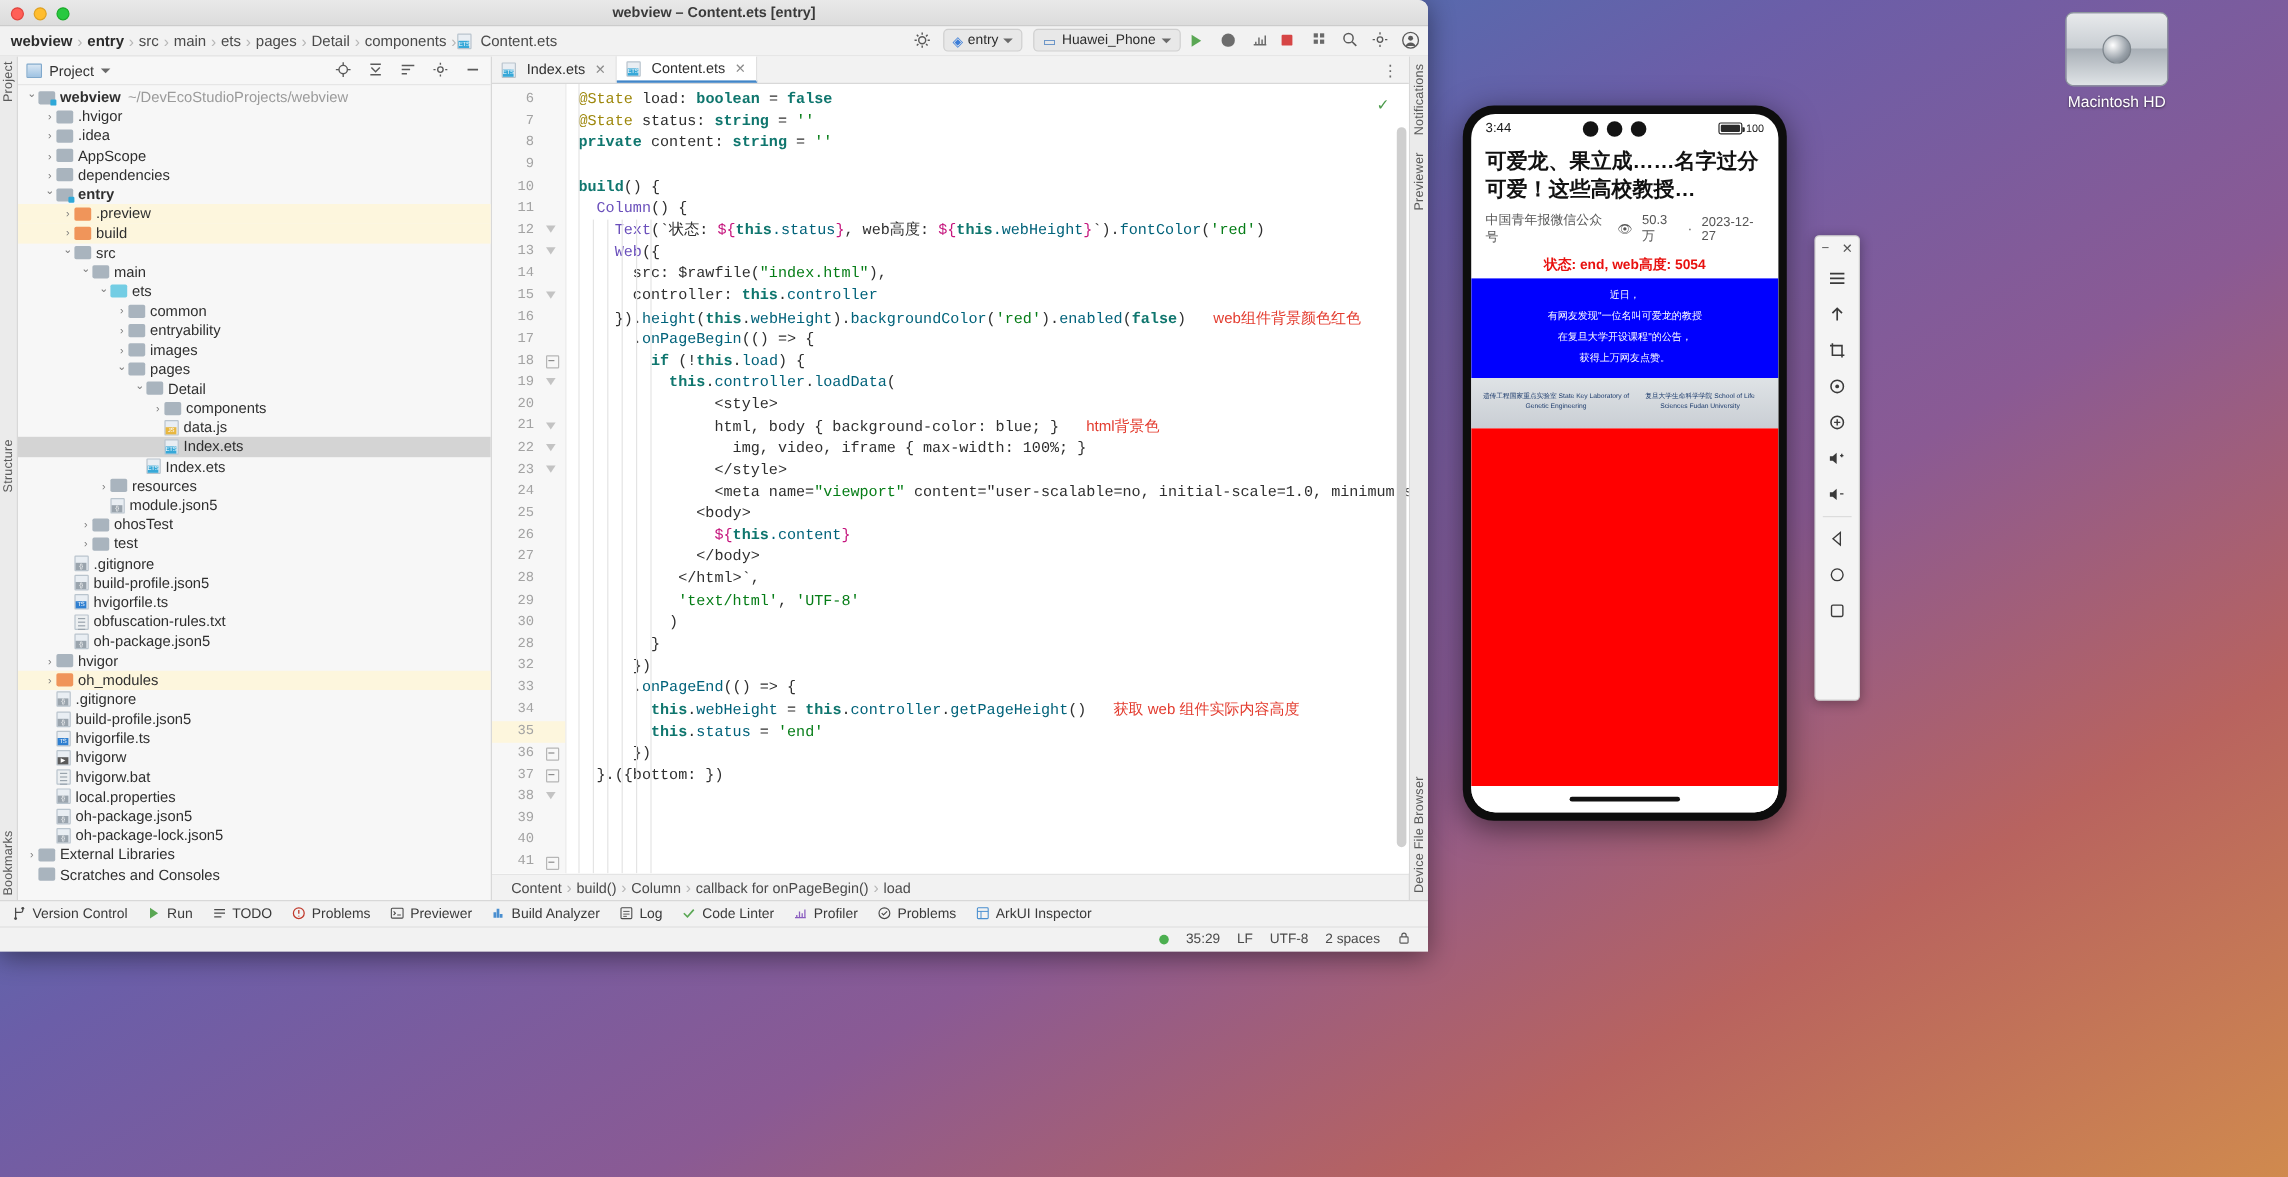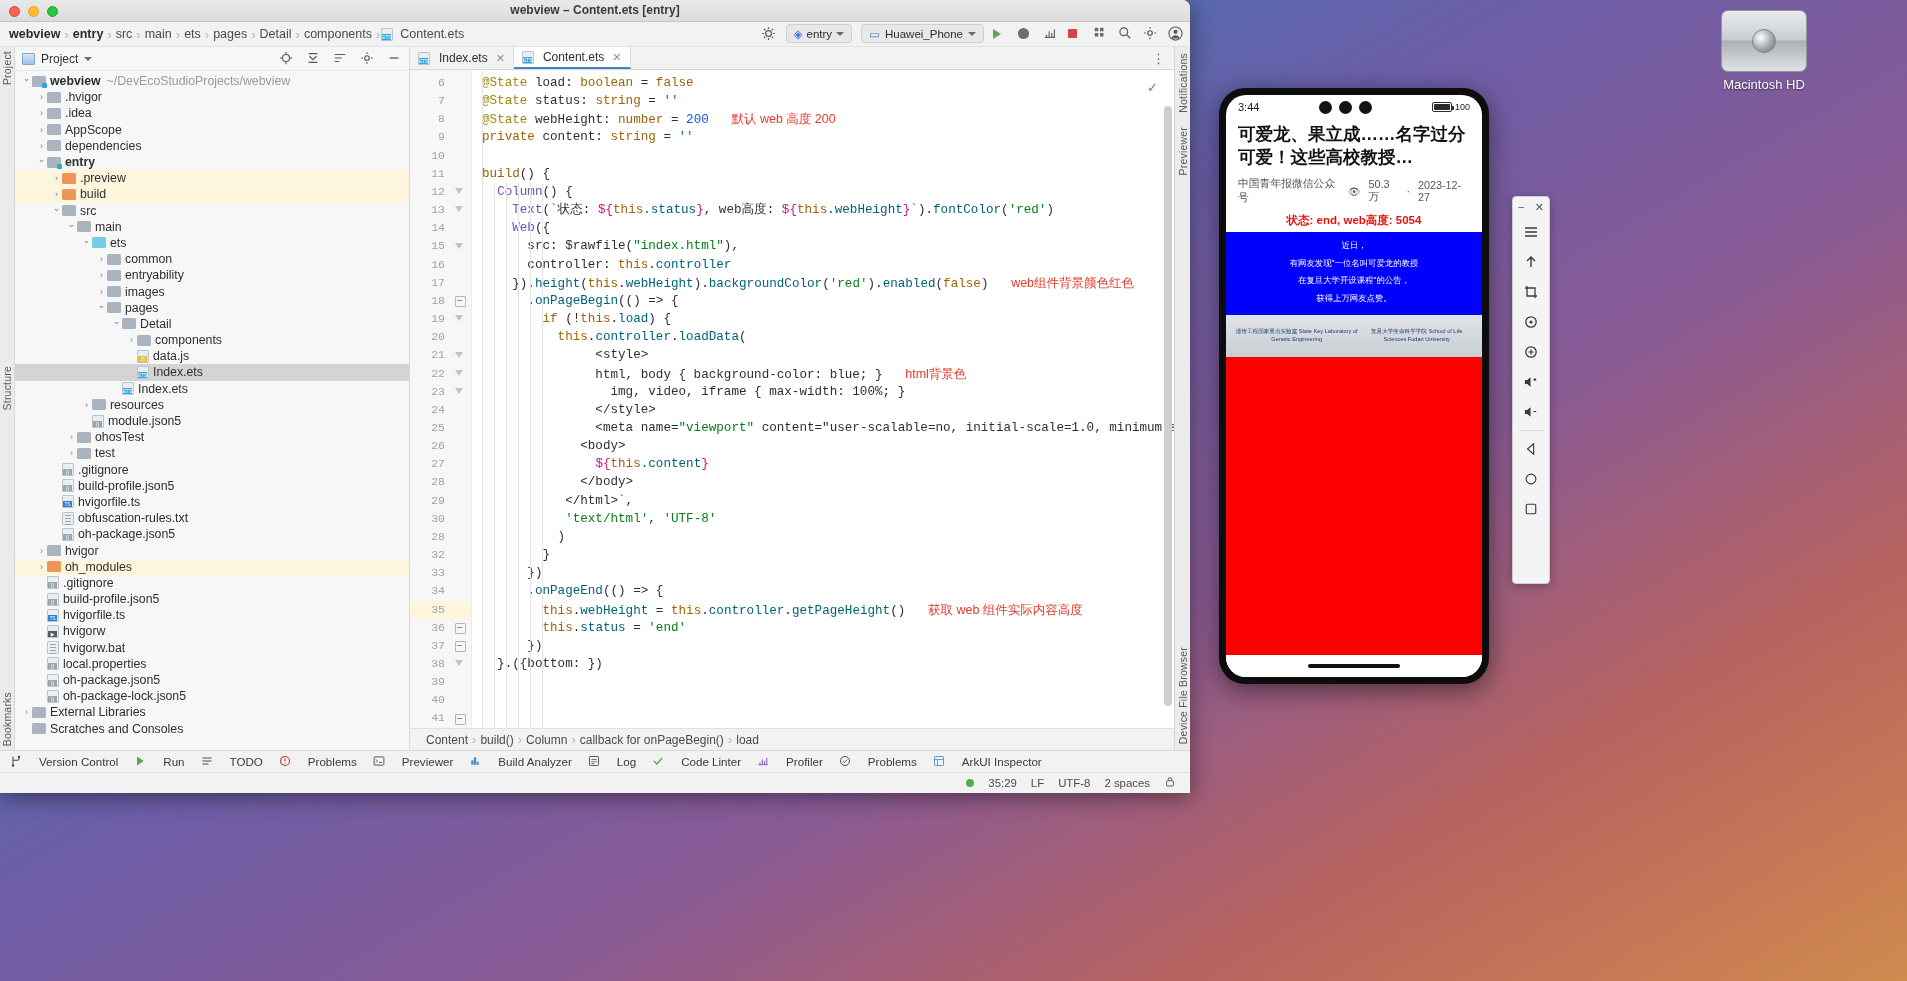--- a/index.html
+++ b/index.html
@@ -125,21 +125,21 @@
     border:1px solid #b6b6b6; border-radius:1px; }
   .fold:after { content:""; position:absolute; left:2px; top:4px; width:5px; height:1px; background:#8c8c8c;}
   .fold.tri:before { border:none; }
   .fold.tri:after { content:""; left:0; top:1px; width:0;height:0;background:none;
     border-left:4.5px solid transparent;border-right:4.5px solid transparent;border-top:6px solid #c3c3c3;}
 
   .code { flex: 1; padding-top: 4px; position: relative; overflow: hidden;
     font-family: "Liberation Mono", monospace; font-size: 12.6px; }
   .cl { height: 18.17px; line-height: 18.17px; white-space: pre; padding-left: 10px; color: #2f2f2f; }
   .cl.hl { background:#fdf8ea; }
-  .k { color: #a16207; font-weight: normal; }
+  .k { color: #0f766e; font-weight: bold; }
   .dec { color: #9e880d; }                     
   .fn { color: #00627a; }
   .str { color: #067d17; }
   .num { color: #1750eb; }
   .pnk { color: #c5157d; }
   .cmt-red { color: #e33b2e; font-family: "Liberation Sans", sans-serif; font-size: 12.5px; }
   .purple { color: #6a4fbb; }
   .indent-guide { position:absolute; top:0; bottom:0; width:1px; background:#e4e4e4; }
 
   
@@ -147,21 +147,21 @@
   .v-thumb { position:absolute; right:0; top: 30px; width: 8px; height: 600px; background:#cfcfcf; border-radius:4px;}
   .chk-ok { position:absolute; right: 16px; top: 10px; color:#4a9a4a; font-size: 13px; }
 
   
   .ed-crumbs { height: 22px; background:#f2f2f2; border-top: 1px solid #e0e0e0; display:flex;
     align-items:center; padding-left: 16px; font-size: 12px; color:#4a4a4a; gap: 3px;}
 
   
   .toolbar-bottom { height: 22px; background:#f2f2f2; border-top: 1px solid #d8d8d8;
     display:flex; align-items:center; gap: 16px; padding: 0 10px; font-size: 11.6px; color:#3a3a3a; flex:none;}
-  .tb-item { display:flex; align-items:center; gap: 16px; white-space: nowrap; }
+  .tb-item { display:flex; align-items:center; gap: 4px; white-space: nowrap; }
   .statusbar { height: 21px; background:#f2f2f2; border-top:1px solid #e0e0e0;
     display:flex; align-items:center; font-size: 11.4px; color:#4a4a4a; padding: 0 10px; flex:none; position:relative;}
   .sb-right { position:absolute; right: 10px; display:flex; align-items:center; gap: 14px; }
   .dot-green { width:8px;height:8px;border-radius:50%;background:#4caf50; }
 
   
   #phone { position: absolute; left: 1219px; top: 88px; width: 270px; height: 596px;
     background: #0d0d0d; border-radius: 26px; padding: 7px; box-shadow: 0 6px 26px rgba(0,0,0,.5); }
   .screen { width: 100%; height: 100%; background: #fff; border-radius: 20px; overflow: hidden;
     position: relative; display: flex; flex-direction: column; }
@@ -695,21 +695,20 @@
               <div class="fold tri" style="top: 316.89px;"></div>
               <div class="fold" style="top: 553.1px;"></div>
               <div class="fold" style="top: 571.27px;"></div>
               <div class="fold tri" style="top: 589.44px;"></div>
               <div class="fold" style="top: 643.95px;"></div>
             </div>
           <div class="code" id="code">
             <div class="indent-guide" style="left:10px"></div>
           <div class="cl"><span class="dec">@State</span> load: <span class="k">boolean</span> = <span class="k">false</span></div>
               <div class="cl"><span class="dec">@State</span> status: <span class="k">string</span> = <span class="str">''</span></div>
-              <div class="cl"><span class="dec">@State</span> webHeight: <span class="k">number</span> = <span class="num">200</span>   <span class="cmt-red">默认 web 高度 200</span></div>
               <div class="cl"><span class="k">private</span> content: <span class="k">string</span> = <span class="str">''</span></div>
               <div class="cl"></div>
               <div class="cl"><span class="k">build</span>() {</div>
               <div class="cl">  <span class="purple">Column</span>() {</div>
               <div class="cl">    <span class="purple">Text</span>(`状态: <span class="pnk">${</span><span class="fn"><span class="k">this</span>.<span class="fn">status</span></span><span class="pnk">}</span>, web高度: <span class="pnk">${</span><span class="fn"><span class="k">this</span>.<span class="fn">webHeight</span></span><span class="pnk">}</span>`).<span class="fn">fontColor</span>(<span class="str">'red'</span>)</div>
               <div class="cl">    <span class="purple">Web</span>({</div>
               <div class="cl">      src: $rawfile(<span class="str">"index.html"</span>),</div>
               <div class="cl">      controller: <span class="k">this</span>.<span class="fn">controller</span></div>
               <div class="cl">    }).<span class="fn">height</span>(<span class="k">this</span>.<span class="fn">webHeight</span>).<span class="fn">backgroundColor</span>(<span class="str">'red'</span>).<span class="fn">enabled</span>(<span class="k">false</span>)   <span class="cmt-red">web组件背景颜色红色</span></div>
               <div class="cl">      .<span class="fn">onPageBegin</span>(() =&gt; {</div>

